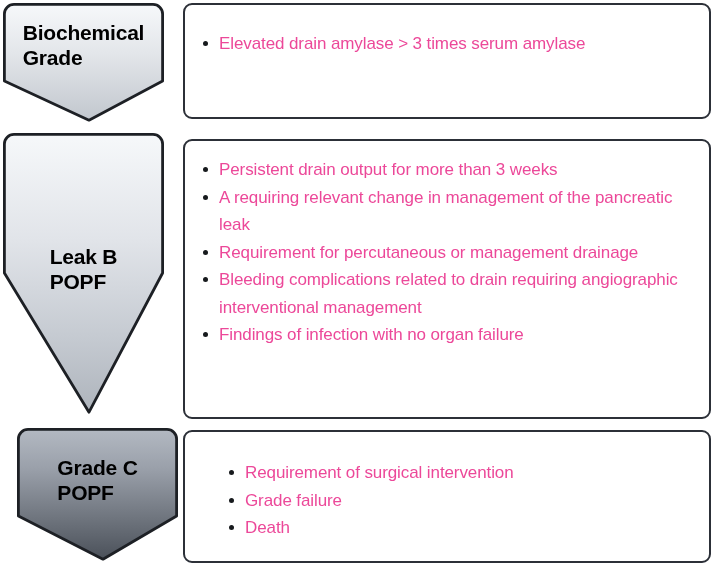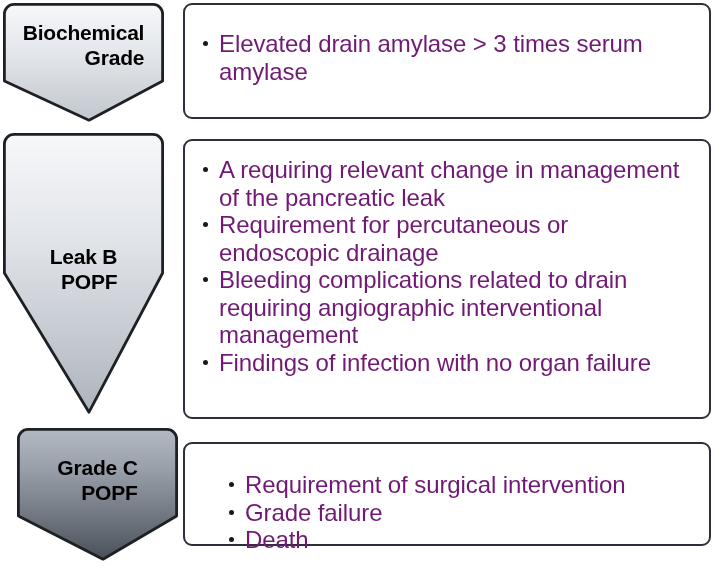--- a/index.html
+++ b/index.html
@@ -29,21 +29,21 @@
     align-items:center;
     justify-content:center;
     box-sizing:border-box;
   }
   .shape-label{
     position:relative;
     z-index:3;
     font-size:21px;
     font-weight:bold;
     color:#000;
-    text-align:right;
+    text-align:left;
     line-height:1.18;
     letter-spacing:-0.2px;
     pointer-events:none;
   }
   .shape svg{
     position:absolute;
     left:0;top:0;
     width:100%;height:100%;
     z-index:1;
     display:block;
@@ -62,32 +62,32 @@
     left:183px;
     width:528px;
     box-sizing:border-box;
     background:#ffffff;
     border:2.5px solid #2c3038;
     border-radius:9px;
     padding:12px 14px 10px 14px;
   }
   #panel-0{top:3px;height:116px;}
   #panel-1{top:9px;height:280px;}
-  #panel-2{top:17px;height:104px;padding-left:40px;}
+  #panel-2{top:5px;height:133px;padding-left:40px;}
 
   ul.bullets{
     list-style:none;
     margin:0;padding:0;
   }
   ul.bullets li{
     position:relative;
     padding-left:20px;
-    font-size:24px;
+    font-size:17px;
     line-height:27.5px;
-    color:#701a75;
+    color:#ec4899;
     margin:0 0 0 0;
     letter-spacing:-0.1px;
   }
   ul.bullets li::before{
     content:"";
     position:absolute;
     left:4px;top:11px;
     width:5px;height:5px;
     border-radius:50%;
     background:#171a1d;
@@ -146,22 +146,23 @@
         </svg>
         <div class="shape-label">
           <div>Leak B</div>
           <div>POPF</div>
         </div>
       </div>
     </div>
 
     <div class="panel" id="panel-1">
       <ul class="bullets">
+        <li>Persistent drain output for more than 3 weeks</li>
         <li>A requiring relevant change in management of the pancreatic leak</li>
-        <li>Requirement for percutaneous or endoscopic drainage</li>
+        <li>Requirement for percutaneous or management drainage</li>
         <li>Bleeding complications related to drain requiring angiographic interventional management</li>
         <li>Findings of infection with no organ failure</li>
       </ul>
     </div>
   </div>
 
   <div class="row" id="row-2">
 
     <div class="shape-wrap">
       <div class="shape" id="shape-2">

